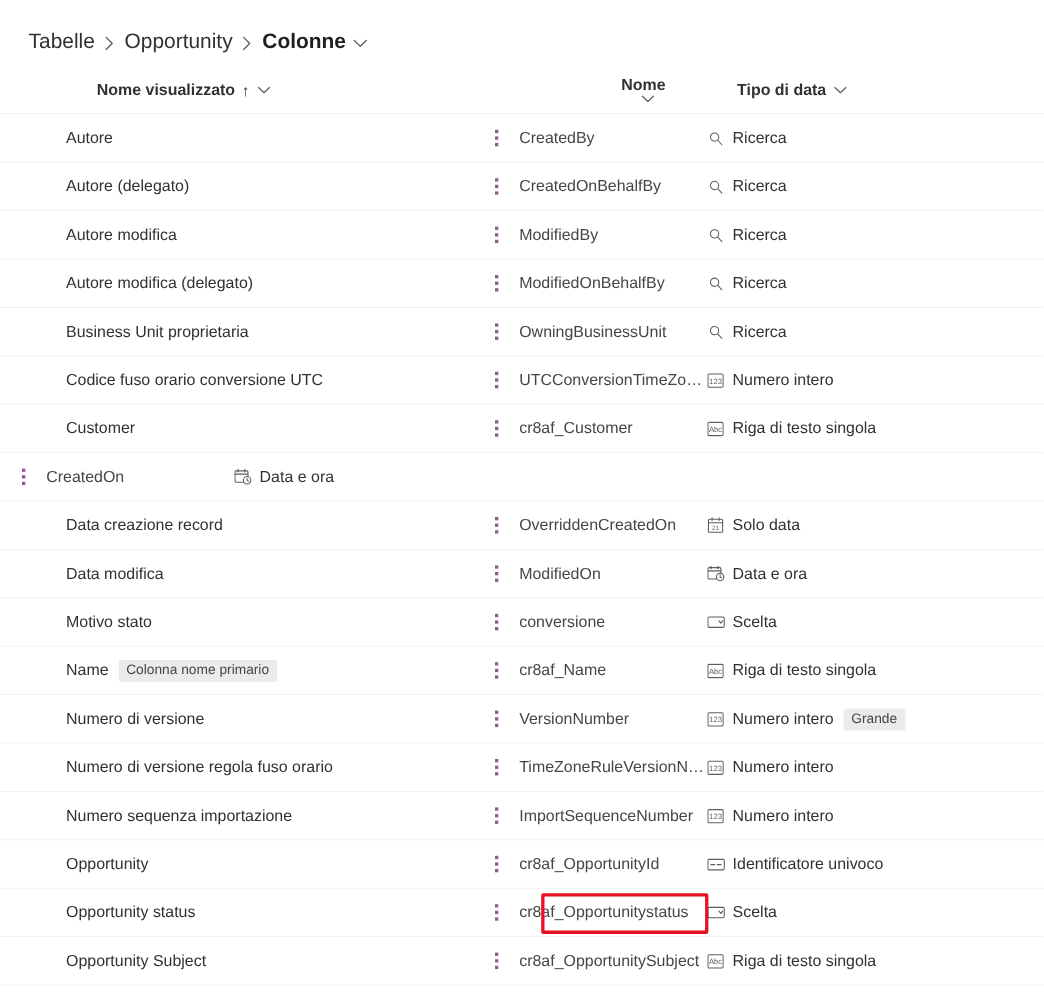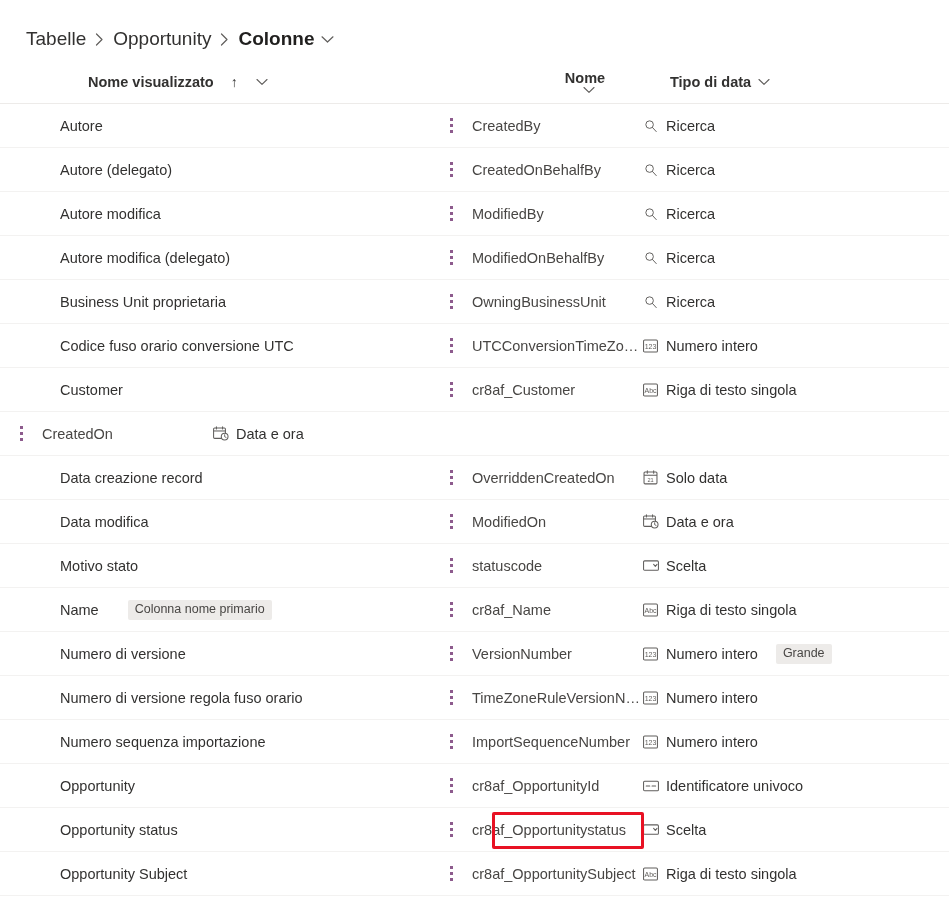--- a/index.html
+++ b/index.html
@@ -57,21 +57,21 @@
     font-weight: 600;
     color: #323130;
     display: flex;
     align-items: center;
     white-space: nowrap;
   }
   .hcell .sort-arrow { margin-left: 6px; color: #323130; font-size: 14px; }
   .hcell .hcaret { margin-left: 7px; color: #605e5c; display: inline-flex; align-items: center; }
 
   
-  .col-display { width: 430px; padding-left: 60px; gap: 11px; }
+  .col-display { width: 430px; padding-left: 60px; }
   .col-menu    { width: 42px; display: flex; align-items: center; justify-content: center; }
   .col-name    { width: 170px; }
   .col-type    { flex: 1; }
 
   .grid-header .col-display { padding-left: 60px; }
   .grid-header .col-name { padding-left: 0px; flex-direction: column; }
 
   .row {
     display: flex;
     align-items: center;
@@ -99,21 +99,21 @@
   .cell-type {
     font-size: 14.5px;
     color: #323130;
     display: flex;
     align-items: center;
     white-space: nowrap;
   }
 
   .badge {
     display: inline-block;
-    margin-left: 18px;
+    margin-left: 9px;
     padding: 2px 7px 3px;
     background: #edebe9;
     color: #484644;
     font-size: 12.5px;
     border-radius: 2px;
     line-height: 15px;
   }
 
   .dots {
     display: flex;
@@ -435,21 +435,21 @@
         <div class="cell-display col-display">
           <span>Motivo stato</span>
         </div>
         <div class="col-menu">
           <div class="dots">
             <span></span>
             <span></span>
             <span></span>
           </div>
         </div>
-        <div class="cell-name col-name">statuscode</div>
+        <div class="cell-name col-name">conversione</div>
         <div class="cell-type col-type">
           <span class="type-icon">
             <svg width="16" height="13" viewBox="0 0 17 13" fill="none" aria-hidden="true">
               <rect x="0.6" y="1.6" width="15.8" height="10" rx="1.1" stroke="#605e5c" stroke-width="1.1" fill="none"></rect>
               <path d="M11.3 5.3 L13.1 7.5 L14.9 5.3" stroke="#605e5c" stroke-width="1.1" fill="none" stroke-linecap="round" stroke-linejoin="round"></path>
             </svg>
           </span>
           <span>Scelta</span>
         </div>
       </div>

